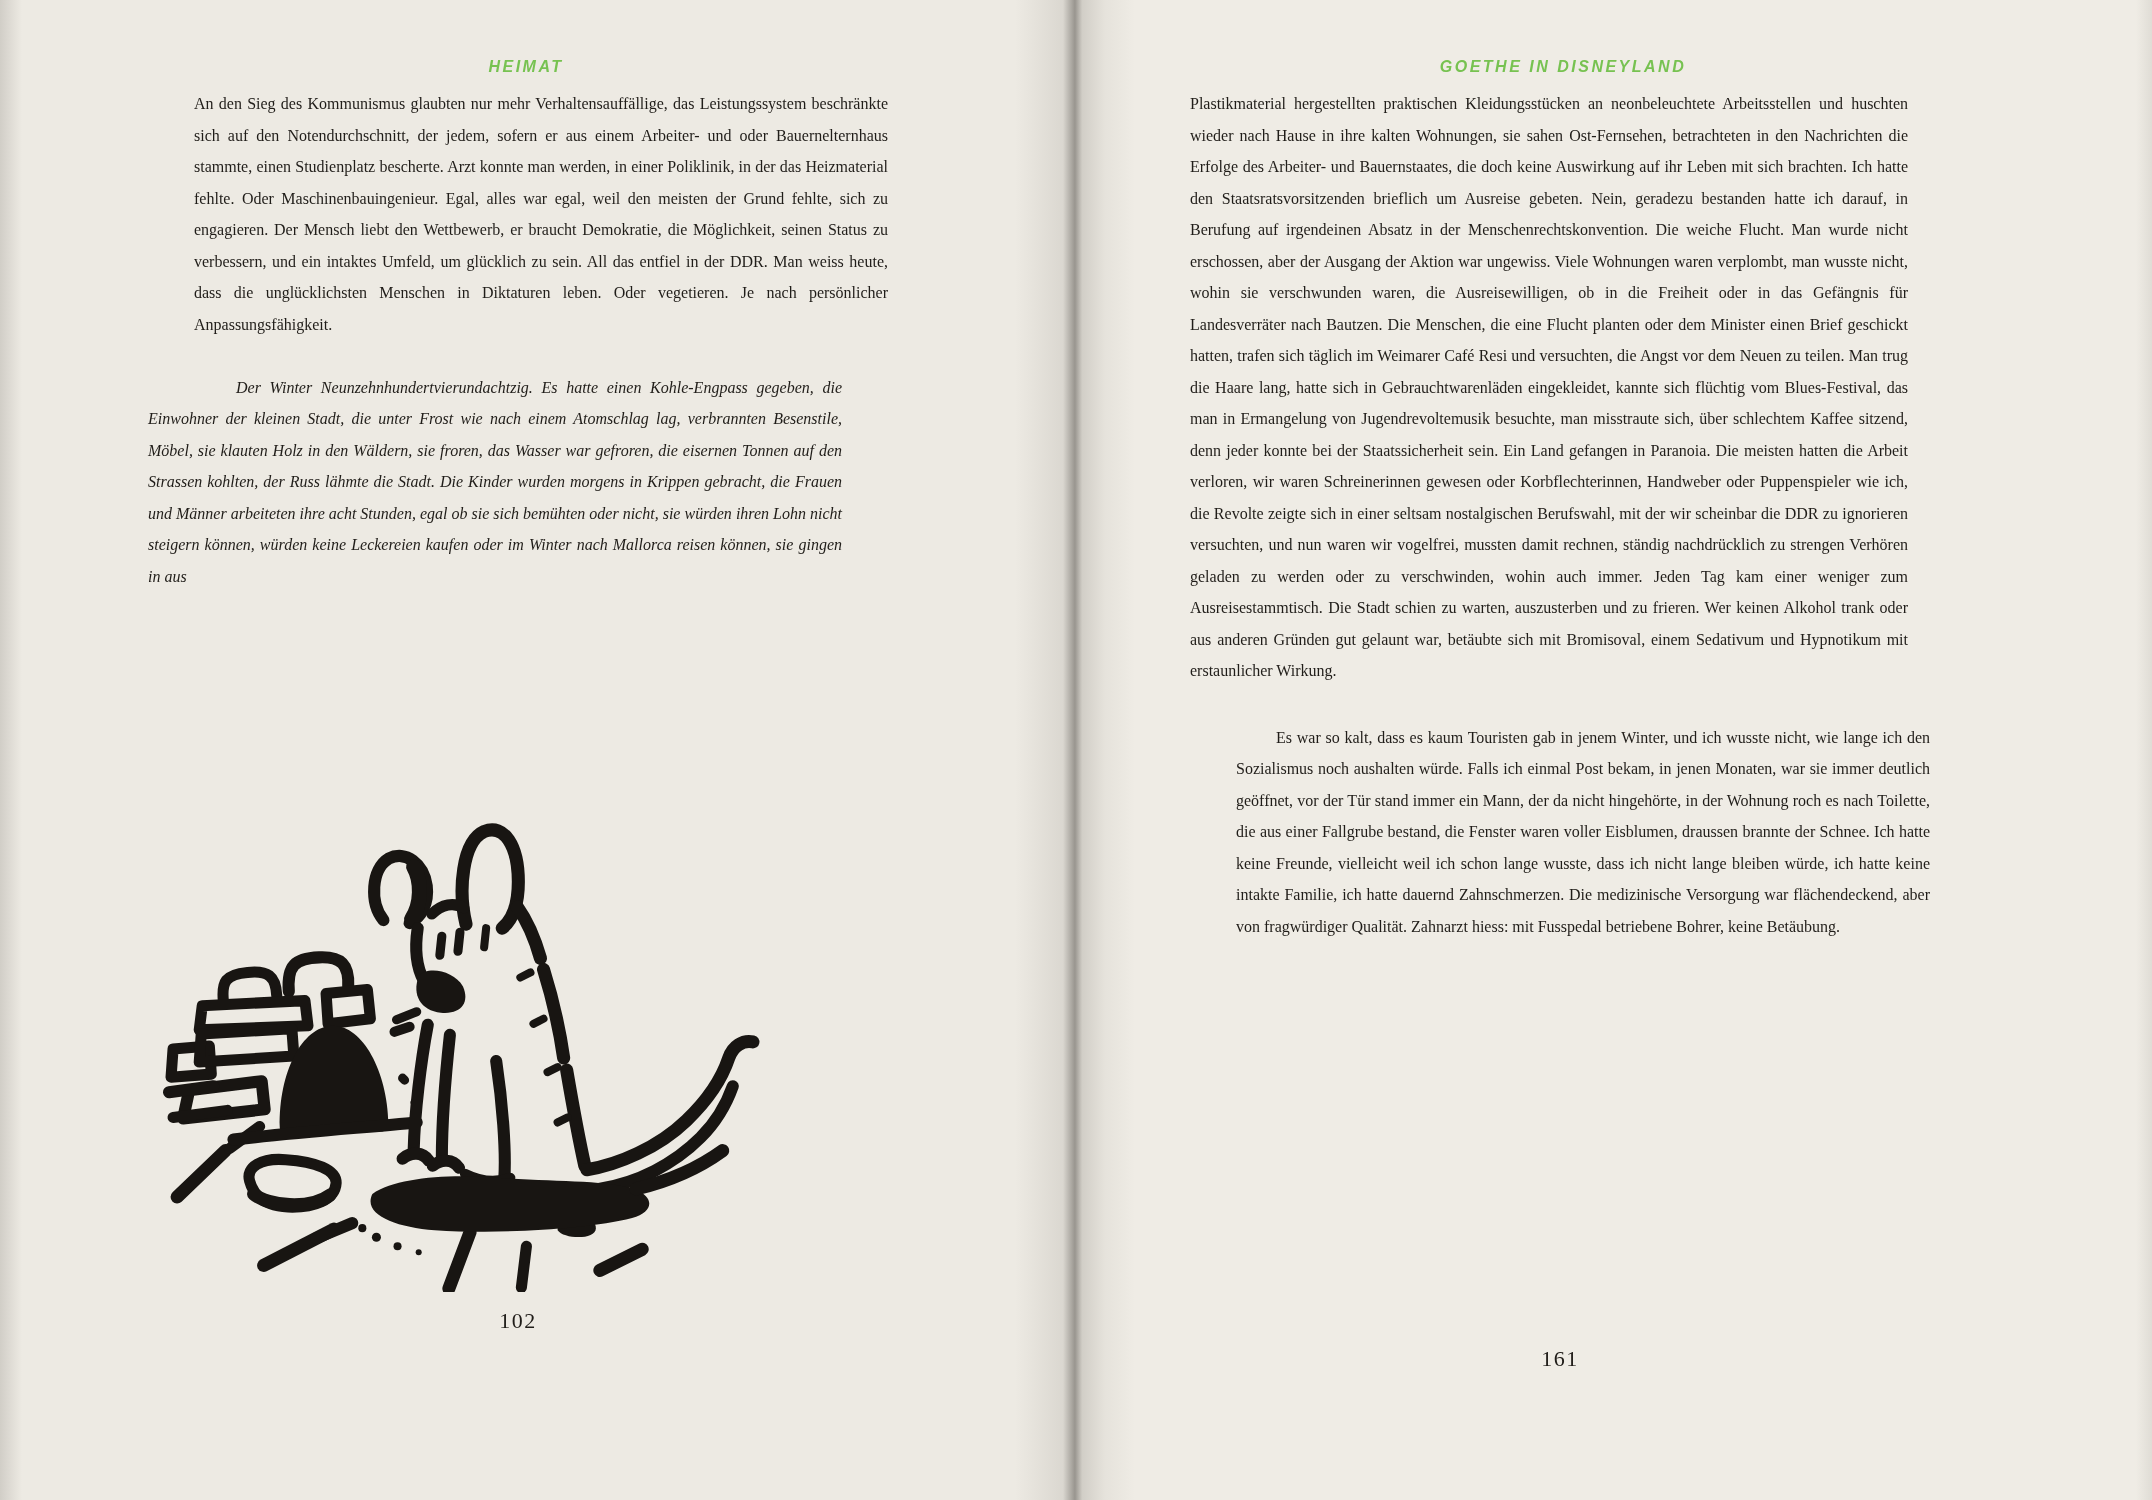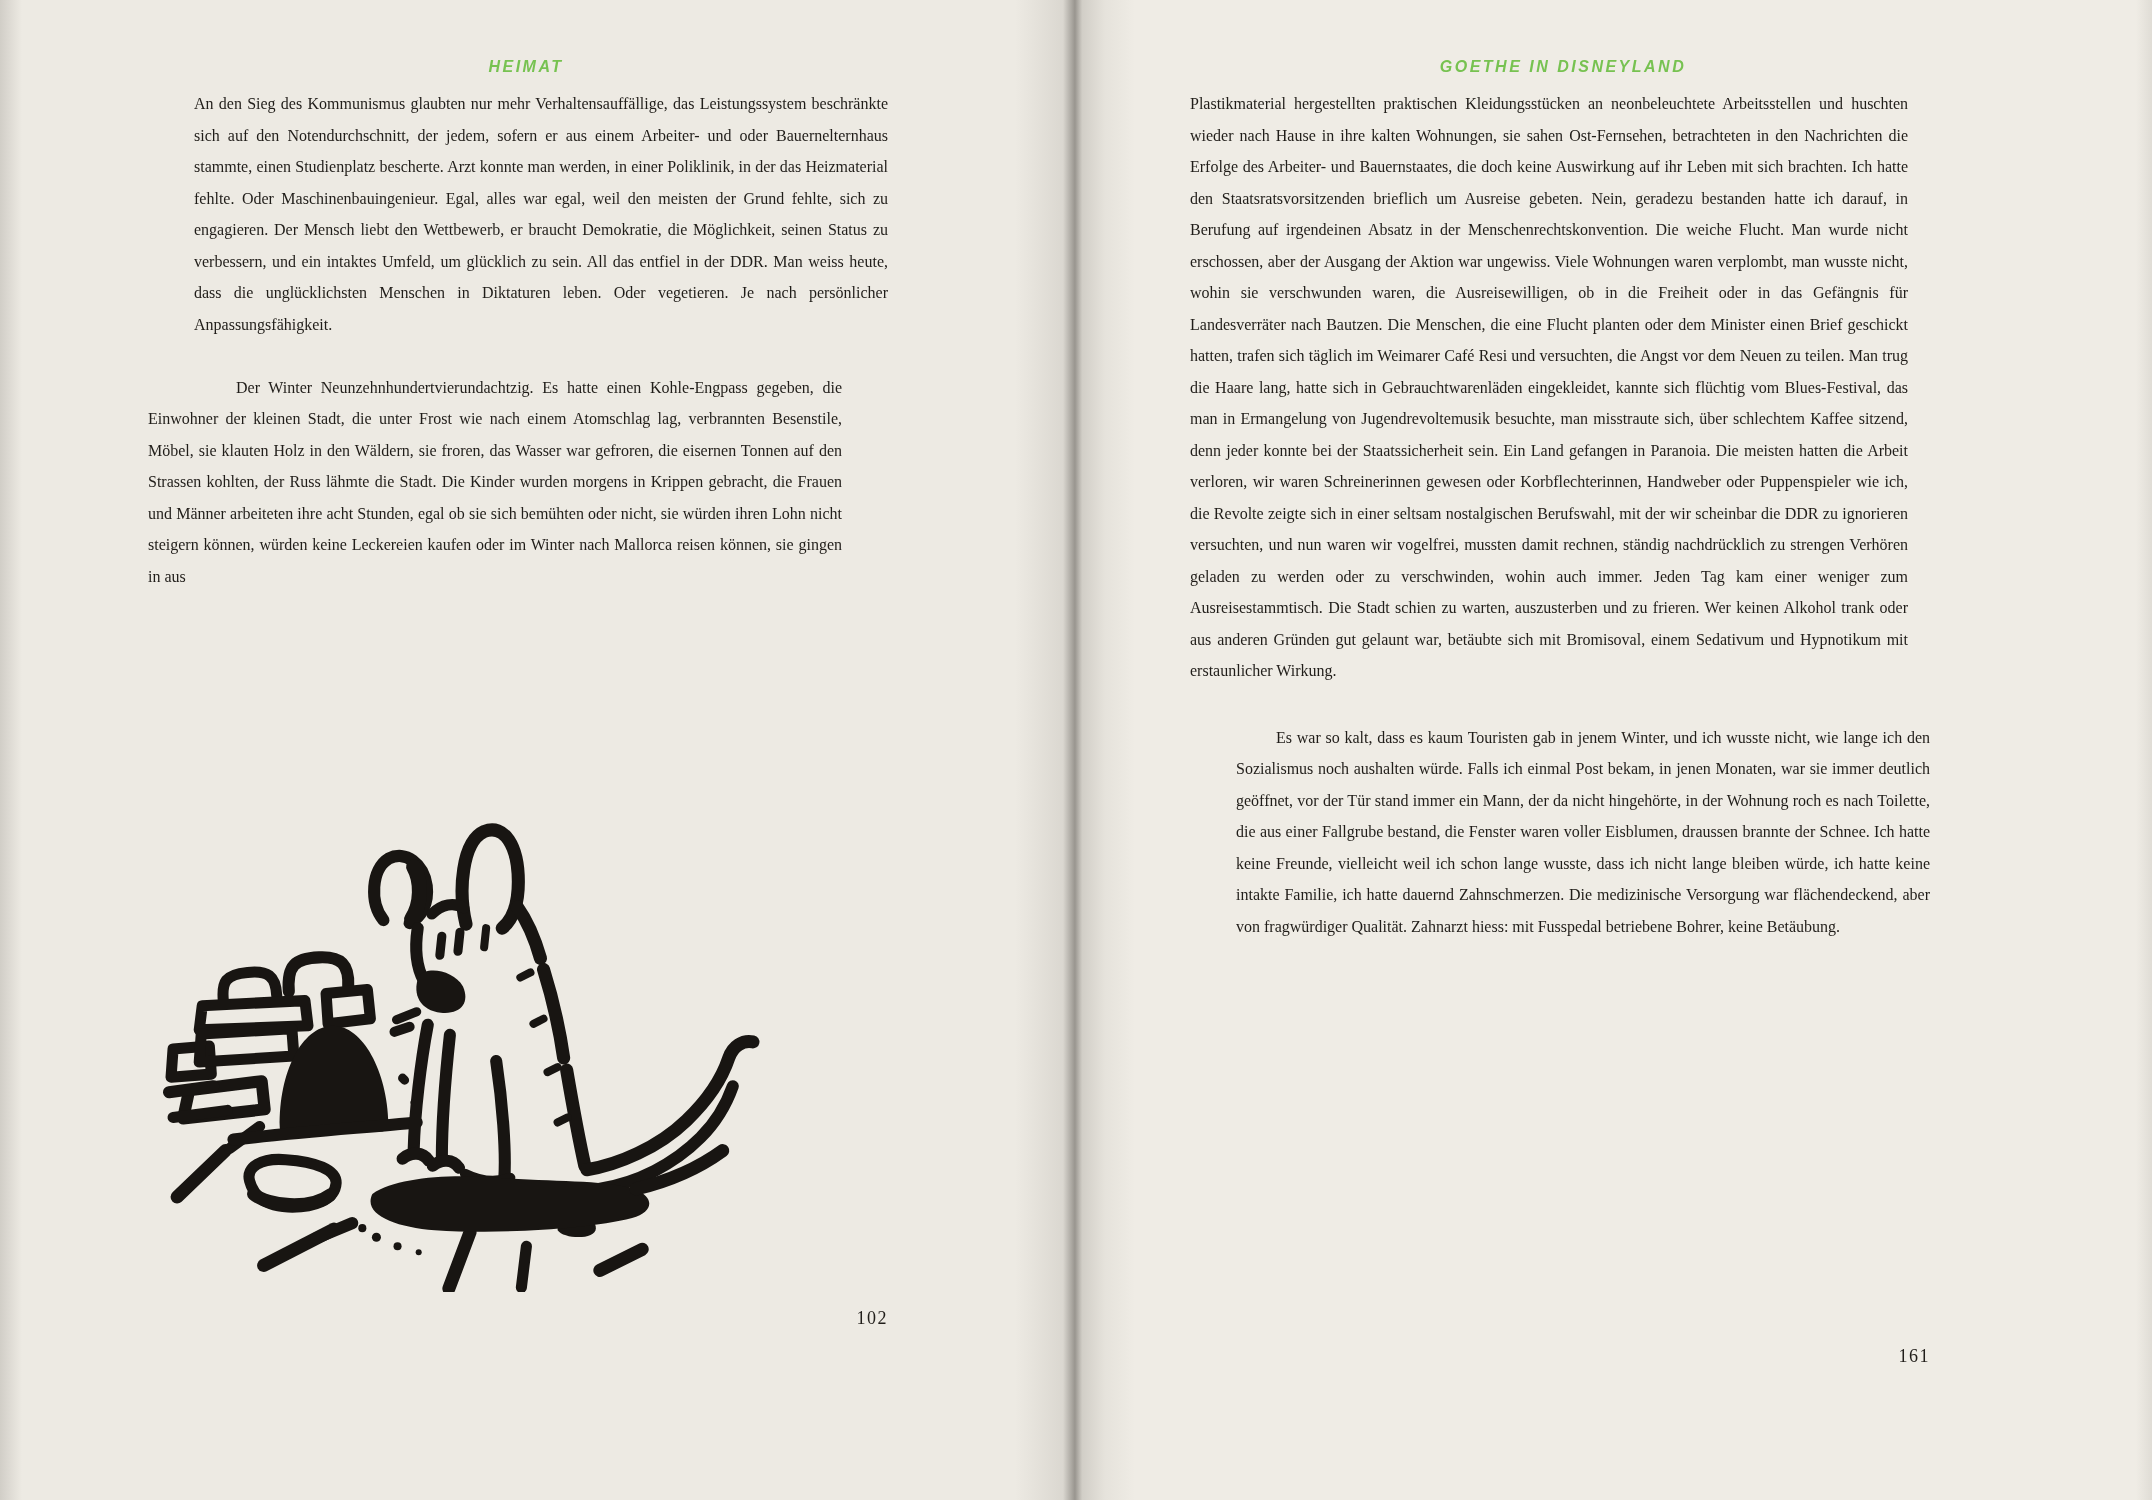--- a/index.html
+++ b/index.html
@@ -43,26 +43,26 @@
   .textblock{
     position:absolute;top:88px;width:740px;
     font-size:16px;line-height:31.5px;
     text-align:justify;hyphens:manual;-webkit-hyphens:manual;
   }
   #text-left{left:148px;}
   #text-right{left:1190px;}
   .textblock p{margin:0;}
   
   #text-left p.p-first{margin-left:46px;}
-  #text-left p.p-second{margin-right:46px;margin-top:31.5px;text-indent:88px;}
+  #text-left p.p-second{margin-right:46px;margin-top:31.5px;text-indent:88px;font-style:italic;}
   #text-right p.p-first{margin-right:22px;}
   #text-right p.p-second{margin-left:46px;text-indent:40px;margin-top:35px;}
   .folio{
-    position:absolute;width:740px;text-align:right;
-    font-size:18px;letter-spacing:1.5px;
+    position:absolute;width:740px;text-align:center;
+    font-size:22px;letter-spacing:1.5px;
   }
   #folio-left{left:148px;top:1308px;}
   #folio-right{left:1190px;top:1346px;}
   .illustration{
     position:absolute;left:163px;top:818px;width:604px;height:474px;z-index:2;
   }
   .illustration svg{display:block;width:100%;height:100%;}
 </style>
 </head>
 <body>

